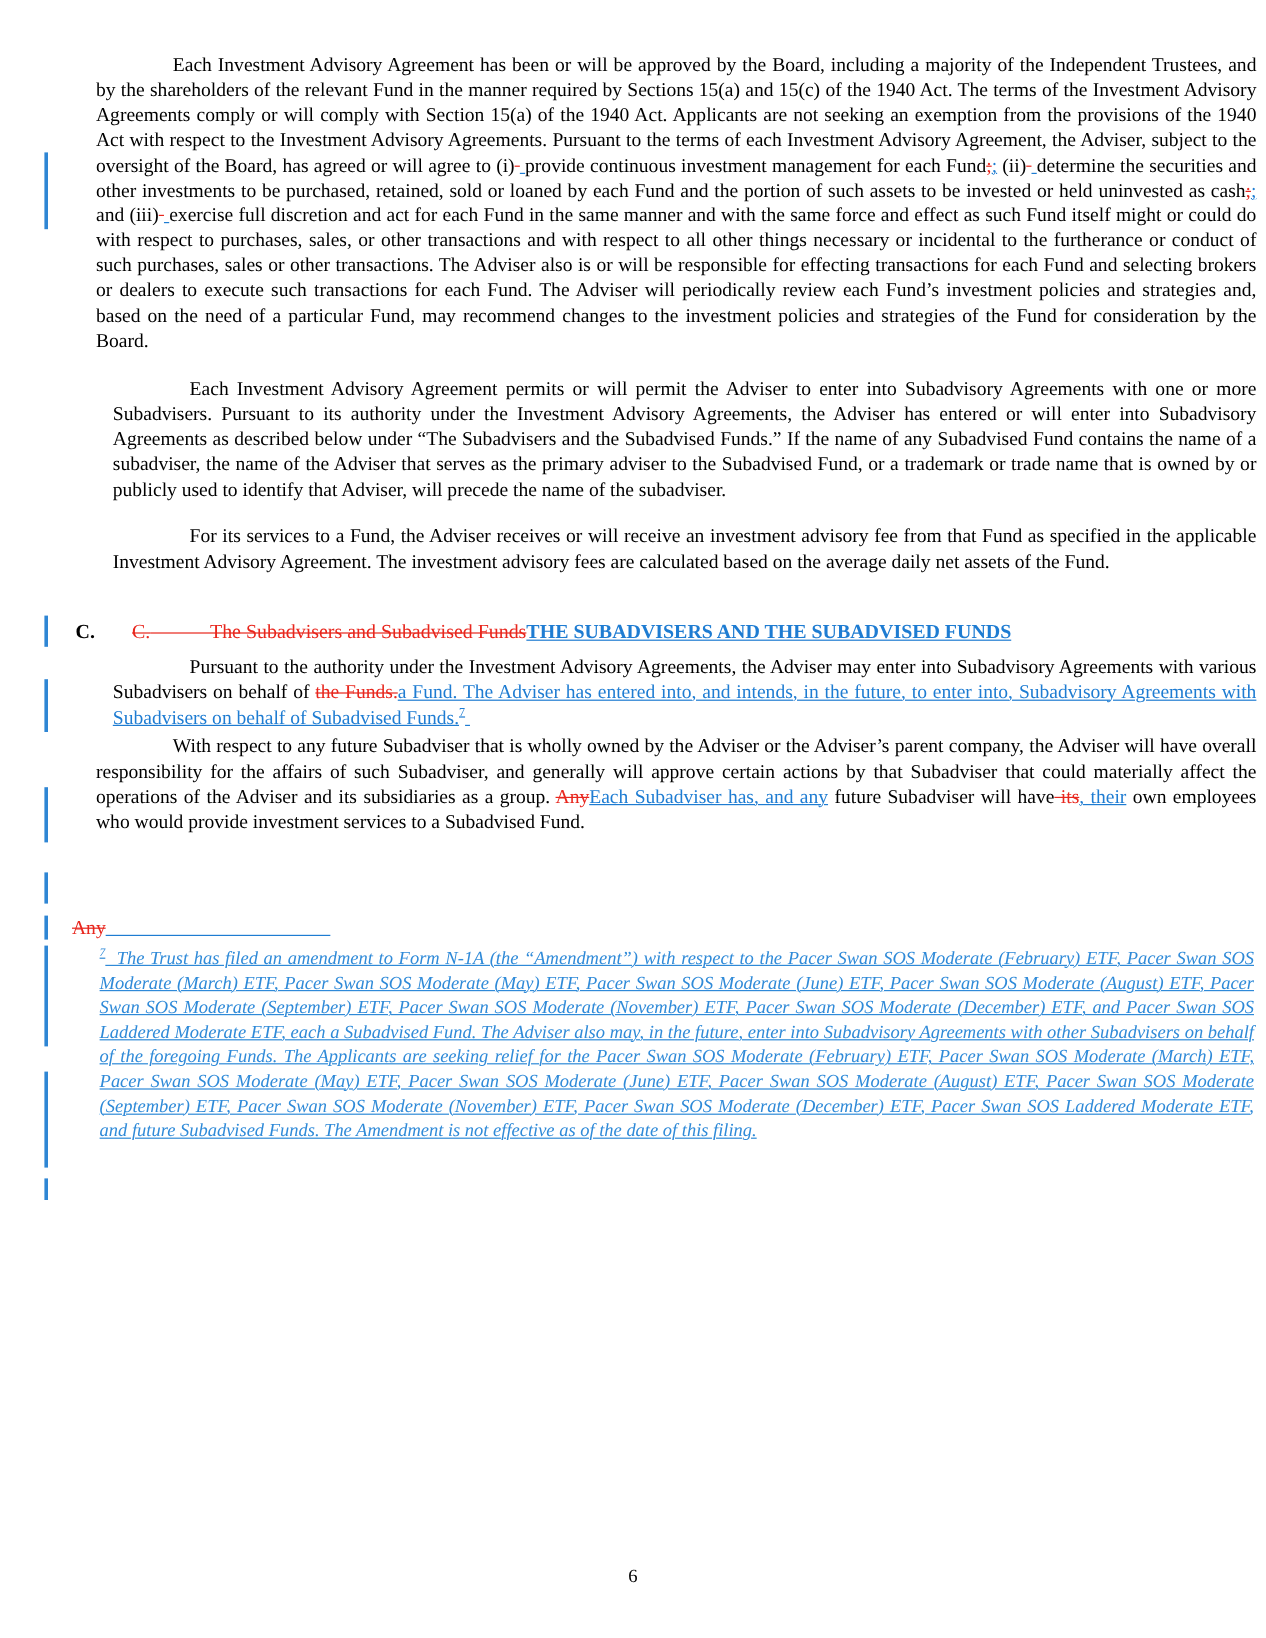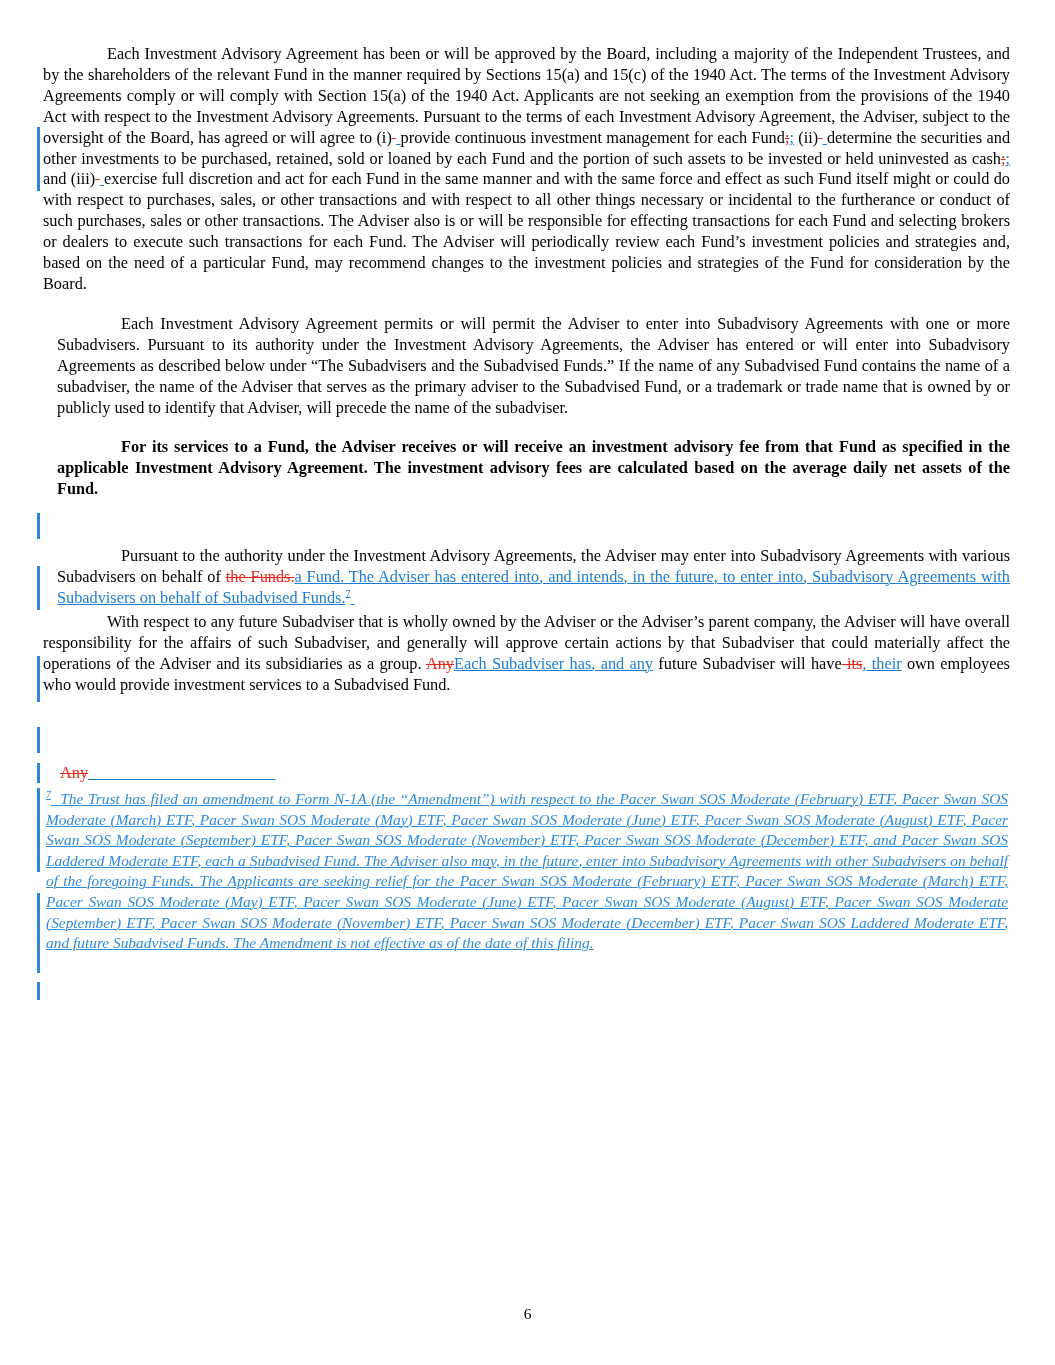--- a/index.html
+++ b/index.html
@@ -10,20 +10,21 @@
     background: #ffffff;
     font-family: "Liberation Serif", "DejaVu Serif", serif;
     color: #000000;
     overflow: hidden;
   }
   .para {
     position: absolute;
     text-align: justify;
     font-size: 16.3px;
     line-height: 20.9px;
+    margin-left: 37px;
   }
   .indent { text-indent: 64px; }
   .heading {
     position: absolute;
     font-size: 16.6px;
     line-height: 22px;
     white-space: nowrap;
   }
   .heading .hlabel { font-weight: bold; display:inline-block; width:47px; }
   .heading .rd { font-weight: normal; }
@@ -62,22 +63,25 @@
       <div class="cbar" style="top: 763px; height: 20px;"></div>
       <div class="cbar" style="top: 788px; height: 84px;"></div>
       <div class="cbar" style="top: 893px; height: 80px;"></div>
       <div class="cbar" style="top: 982px; height: 18px;"></div>
     </div>
 
   <div class="para indent" style="top:44px; left:43px; width:967px;"><span class="rt">Each Investment Advisory Agreement has been or will be approved by the Board, including a majority of the Independent Trustees, and by the shareholders of the relevant Fund in the manner required by Sections 15(a) and 15(c) of the 1940 Act. The terms of the Investment Advisory Agreements comply or will comply with Section 15(a) of the 1940 Act. Applicants are not seeking an exemption from the provisions of the 1940 Act with respect to the Investment Advisory Agreements. Pursuant to the terms of each Investment Advisory Agreement, the Adviser, subject to the oversight of the Board, has agreed or will agree to (i)</span><span class="rd">&nbsp;</span><span class="ri">&nbsp;</span><span class="rt">provide continuous investment management for each Fund</span><span class="rd">;</span><span class="ri">;</span><span class="rt"> (ii)</span><span class="rd">&nbsp;</span><span class="ri">&nbsp;</span><span class="rt">determine the securities and other investments to be purchased, retained, sold or loaned by each Fund and the portion of such assets to be invested or held uninvested as cash</span><span class="rd">;</span><span class="ri">;</span><span class="rt"> and (iii)</span><span class="rd">&nbsp;</span><span class="ri">&nbsp;</span><span class="rt">exercise full discretion and act for each Fund in the same manner and with the same force and effect as such Fund itself might or could do with respect to purchases, sales, or other transactions and with respect to all other things necessary or incidental to the furtherance or conduct of such purchases, sales or other transactions. The Adviser also is or will be responsible for effecting transactions for each Fund and selecting brokers or dealers to execute such transactions for each Fund. The Adviser will periodically review each Fund’s investment policies and strategies and, based on the need of a particular Fund, may recommend changes to the investment policies and strategies of the Fund for consideration by the Board.</span></div>
 
   <div class="para indent" style="top:314px; left:57px; width:953px;"><span class="rt">Each Investment Advisory Agreement permits or will permit the Adviser to enter into Subadvisory Agreements with one or more Subadvisers. Pursuant to its authority under the Investment Advisory Agreements, the Adviser has entered or will enter into Subadvisory Agreements as described below under “The Subadvisers and the Subadvised Funds.” If the name of any Subadvised Fund contains the name of a subadviser, the name of the Adviser that serves as the primary adviser to the Subadvised Fund, or a trademark or trade name that is owned by or publicly used to identify that Adviser, will precede the name of the subadviser.</span></div>
 
-  <div class="para indent" style="top:437px; left:57px; width:953px;font-weight:bold;"><span class="rt">For its services to a Fund, the Adviser receives or will receive an investment advisory fee from that Fund as specified in the applicable Investment Advisory Agreement. The investment advisory fees are calculated based on the average daily net assets of the Fund.</span></div>
+  <div class="para indent" style="top:437px; left:57px; width:953px;"><span class="rt">For its services to a Fund, the Adviser receives or will receive an investment advisory fee from that Fund as specified in the applicable Investment Advisory Agreement. The investment advisory fees are calculated based on the average daily net assets of the Fund.</span></div>
 
+  <div class="heading" style="top:516px; left:63px;">
+    <span class="hlabel">C.</span><span><span class="rd">C.</span><span class="rd">&nbsp;&nbsp;&nbsp;&nbsp;&nbsp;&nbsp;&nbsp;&nbsp;&nbsp;&nbsp;&nbsp;&nbsp;</span><span class="rd">The Subadvisers and Subadvised Funds</span><span class="ri rb">THE SUBADVISERS AND THE SUBADVISED FUNDS</span></span>
+  </div>
 
   <div class="para indent" style="top:546px; left:57px; width:953px;"><span class="rt">Pursuant to the authority under the Investment Advisory Agreements, the Adviser may enter into Subadvisory Agreements with various Subadvisers on behalf of </span><span class="rd">the Funds.</span><span class="ri">a Fund. The Adviser has entered into, and intends, in the future, to enter into, Subadvisory Agreements with Subadvisers on behalf of Subadvised Funds.</span><span class="ri rsup">7</span><span class="ri">&nbsp;</span></div>
 
   <div class="para indent" style="top:612px; left:43px; width:967px;"><span class="rt">With respect to any future Subadviser that is wholly owned by the Adviser or the Adviser’s parent company, the Adviser will have overall responsibility for the affairs of such Subadviser, and generally will approve certain actions by that Subadviser that could materially affect the operations of the Adviser and its subsidiaries as a group. </span><span class="rd">Any</span><span class="ri">Each Subadviser has, and any</span><span class="rt"> future Subadviser will have</span><span class="rd">&nbsp;its</span><span class="ri">, their</span><span class="rt"> own employees who would provide investment services to a Subadvised Fund.</span></div>
 
   <div class="anyline" style="top:763px; left:60px;"><span class="rd">Any</span><span class="ri">&nbsp;&nbsp;&nbsp;&nbsp;&nbsp;&nbsp;&nbsp;&nbsp;&nbsp;&nbsp;&nbsp;&nbsp;&nbsp;&nbsp;&nbsp;&nbsp;&nbsp;&nbsp;&nbsp;&nbsp;&nbsp;&nbsp;&nbsp;&nbsp;&nbsp;&nbsp;&nbsp;&nbsp;&nbsp;&nbsp;&nbsp;&nbsp;&nbsp;&nbsp;&nbsp;&nbsp;&nbsp;&nbsp;&nbsp;&nbsp;&nbsp;&nbsp;&nbsp;&nbsp;&nbsp;&nbsp;</span></div>
 
   <div class="para fn" style="top:789px; left:46px; width:962px;"><span class="ri rsup">7</span><span class="ri">&nbsp;&nbsp;The Trust has filed an amendment to Form N-1A (the “Amendment”) with respect to the Pacer Swan SOS Moderate (February) ETF, Pacer Swan SOS Moderate (March) ETF, Pacer Swan SOS Moderate (May) ETF, Pacer Swan SOS Moderate (June) ETF, Pacer Swan SOS Moderate (August) ETF, Pacer Swan SOS Moderate (September) ETF, Pacer Swan SOS Moderate (November) ETF, Pacer Swan SOS Moderate (December) ETF, and Pacer Swan SOS Laddered Moderate ETF, each a Subadvised Fund. The Adviser also may, in the future, enter into Subadvisory Agreements with other Subadvisers on behalf of the foregoing Funds. The Applicants are seeking relief for the Pacer Swan SOS Moderate (February) ETF, Pacer Swan SOS Moderate (March) ETF, Pacer Swan SOS Moderate (May) ETF, Pacer Swan SOS Moderate (June) ETF, Pacer Swan SOS Moderate (August) ETF, Pacer Swan SOS Moderate (September) ETF, Pacer Swan SOS Moderate (November) ETF, Pacer Swan SOS Moderate (December) ETF, Pacer Swan SOS Laddered Moderate ETF, and future Subadvised Funds. The Amendment is not effective as of the date of this filing.</span></div>
 
   <div class="pagenum" style="top:1305px;">6</div>

